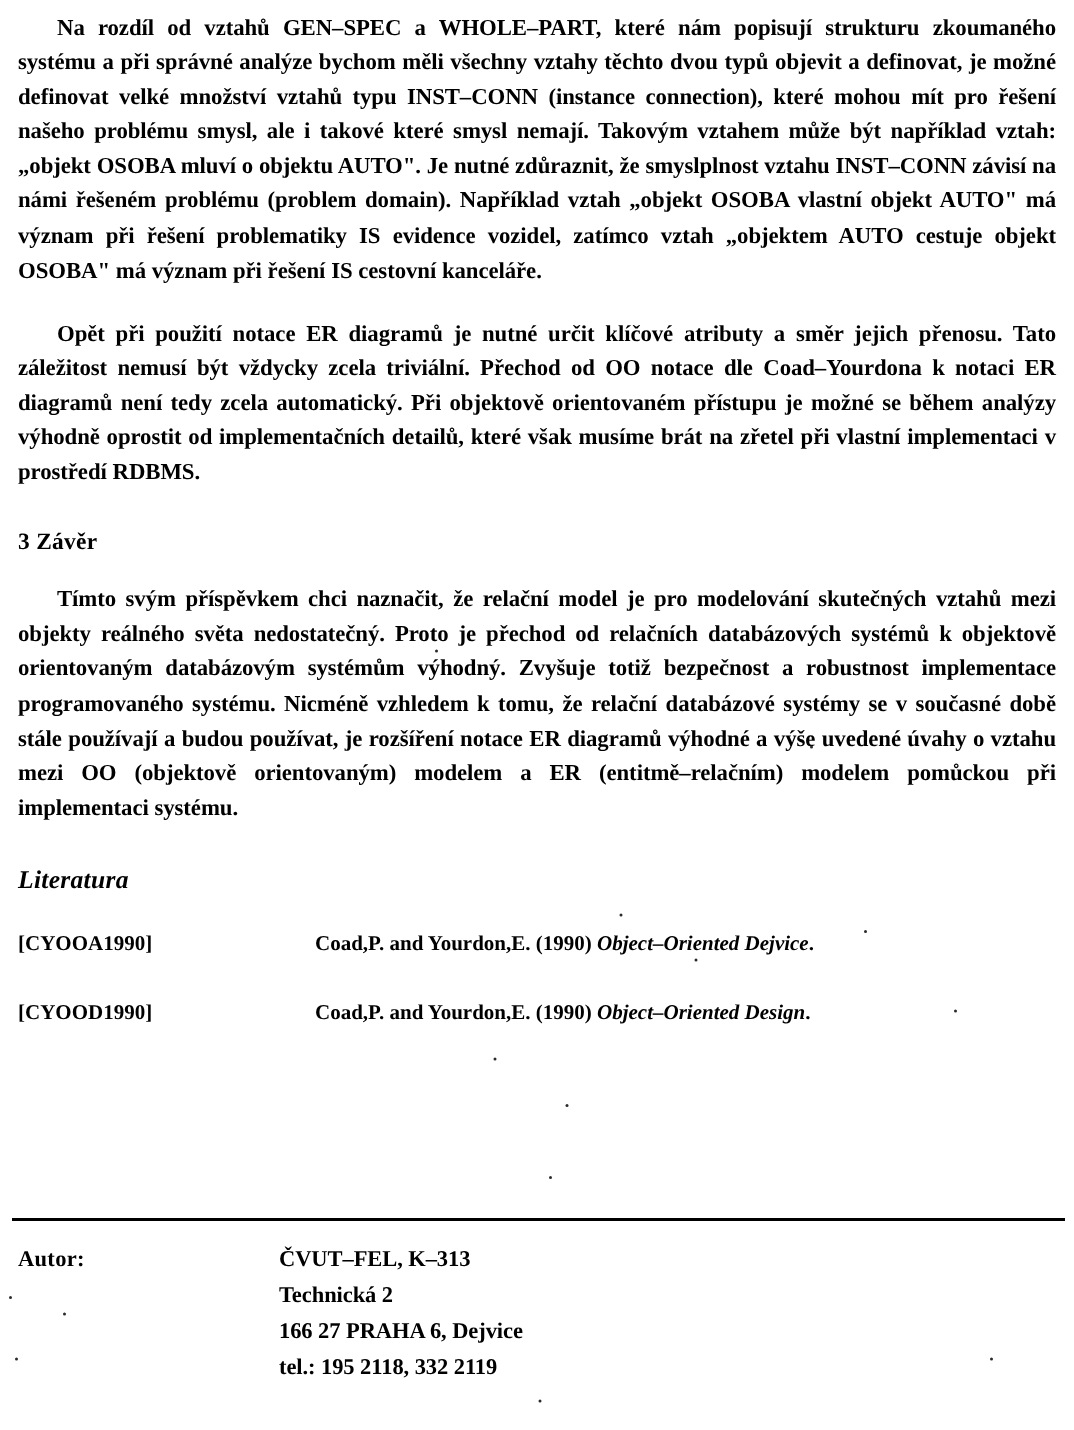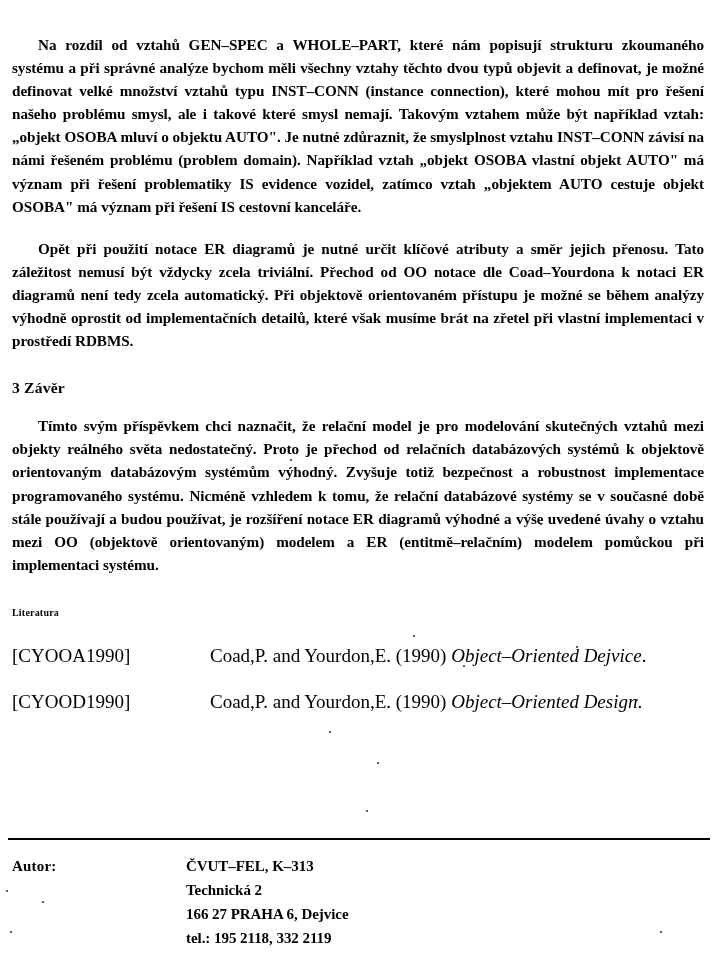--- a/index.html
+++ b/index.html
@@ -17,21 +17,20 @@
     -webkit-font-smoothing: none;
   }
 
   .page {
     position: absolute;
     left: 0; top: 0;
     width: 716px;
     height: 676px;
     box-sizing: border-box;
     padding: 0 12px 0 12px;
-    margin-top: 26px;
   }
 
   
   .para {
     font-size: 15.2px;
     line-height: 23.1px;
     text-align: justify;
     text-justify: inter-word;
     text-indent: 26px;
     margin: 0;
@@ -48,38 +47,39 @@
     font-size: 15.6px;
     font-weight: 700;
     line-height: 20px;
     margin: 0;
     padding-top: 26px;
     text-indent: 0;
     letter-spacing: 0.2px;
   }
 
   .lit-heading {
-    font-size: 10px;
+    font-size: 17px;
     font-weight: 700;
     line-height: 20px;
     margin: 0;
     padding-top: 27px;
     letter-spacing: 0.2px;
+    font-style: italic;
   }
 
   
   .ref-list {
     margin: 0;
     padding: 0;
   }
   .ref-row {
     display: flex;
-    font-size: 19px;
+    font-size: 14px;
     line-height: 20px;
-    font-weight: 400;
+    font-weight: 700;
   }
   .ref-row.r1 { margin-top: 23px; }
   .ref-row.r2 { margin-top: 26px; }
   .ref-key {
     width: 198px;
     flex: 0 0 198px;
     white-space: nowrap;
   }
   .ref-text {
     flex: 1 1 auto;

